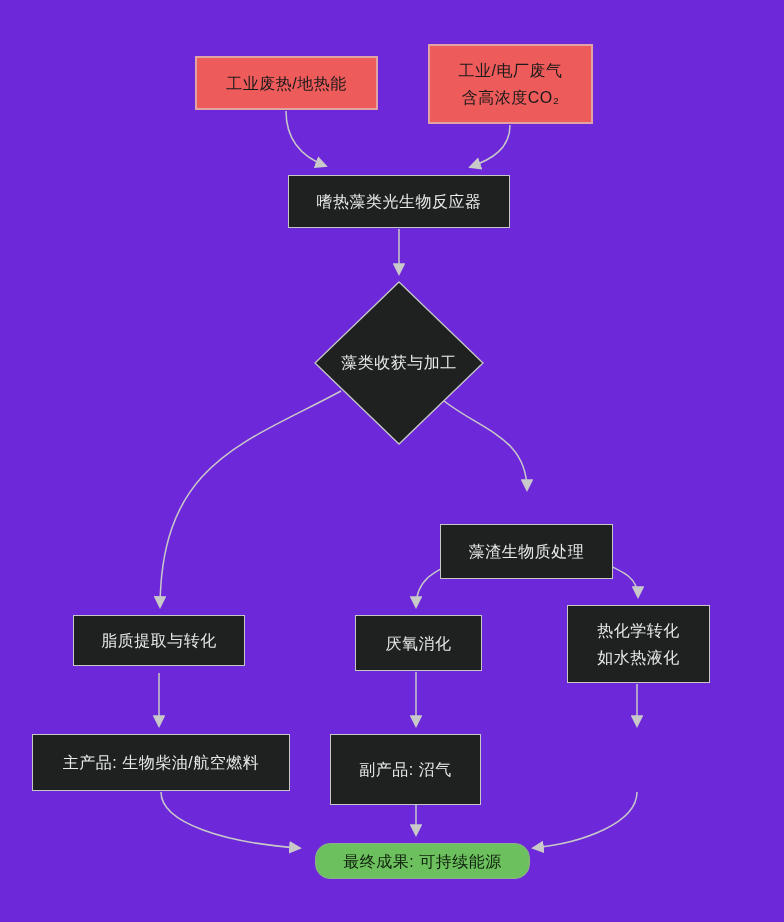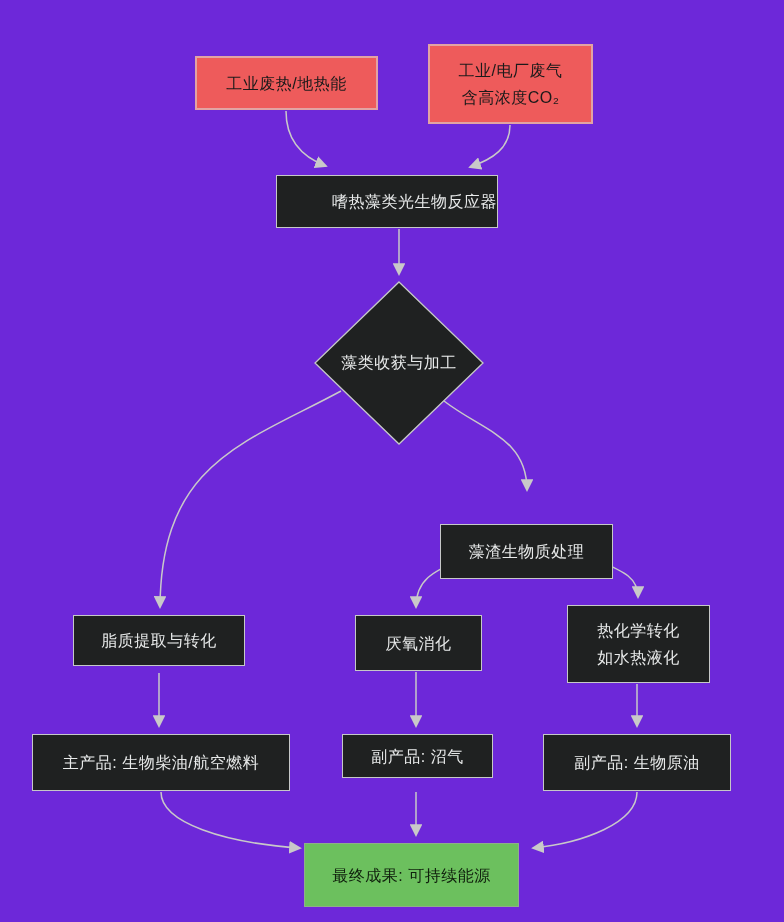--- a/index.html
+++ b/index.html
@@ -39,29 +39,29 @@
   }
   .diamond-label{
     position:absolute;
     left:315px;top:282px;width:168px;height:162px;
     display:flex;align-items:center;justify-content:center;
     color:#e8eaea;font-size:16px;letter-spacing:0.5px;white-space:nowrap;
   }
   
   #n-heat      {left:195px;top:56px; width:183px;height:54px;}
   #n-fluegas   {left:428px;top:44px; width:165px;height:80px;text-align:center;}
-  #n-pbr       {left:276px;top:175px;width:222px;height:53px;align-items:flex-end;}
+  #n-pbr       {left:288px;top:175px;width:222px;height:53px;}
   #n-residue   {left:440px;top:524px;width:173px;height:55px;}
   #n-lipid     {left:73px; top:615px;width:172px;height:51px;}
   #n-anaerobic {left:355px;top:615px;width:127px;height:56px;}
   #n-thermo    {left:567px;top:605px;width:143px;height:78px;}
   #n-main      {left:32px; top:734px;width:258px;height:57px;}
-  #n-biogas    {left:342px;top:734px;width:151px;height:44px;}
+  #n-biogas    {left:330px;top:734px;width:151px;height:71px;}
   #n-biocrude  {left:543px;top:734px;width:188px;height:57px;}
-  #n-final     {left:304px;top:843px;width:215px;height:64px;}
+  #n-final     {left:315px;top:843px;width:215px;height:36px;border-radius:15px;}
 </style>
 </head>
 <body>
 
 <div class="canvas">
 
   <svg class="edge-layer" viewBox="0 0 784 922" xmlns="http://www.w3.org/2000/svg">
     <defs>
       <marker id="arrow" viewBox="0 0 10 10" refX="8.5" refY="5" markerWidth="8.5" markerHeight="8.5" orient="auto-start-reverse">
         <path d="M0,0 L10,5 L0,10 z" fill="#c9c9c9"></path>
@@ -120,21 +120,18 @@
 
   <div class="node dark" id="n-thermo">
     <span>热化学转化</span>
     <span>如水热液化</span>
   </div>
 
   <div class="node dark" id="n-biogas">
     <span>副产品: 沼气</span>
   </div>
 
-  <div class="node dark" id="n-biocrude">
-    <span>副产品: 生物原油</span>
-  </div>
 
   <div class="node green" id="n-final">
     <span>最终成果: 可持续能源</span>
   </div>
 
 </div>
 
 </body></html>

